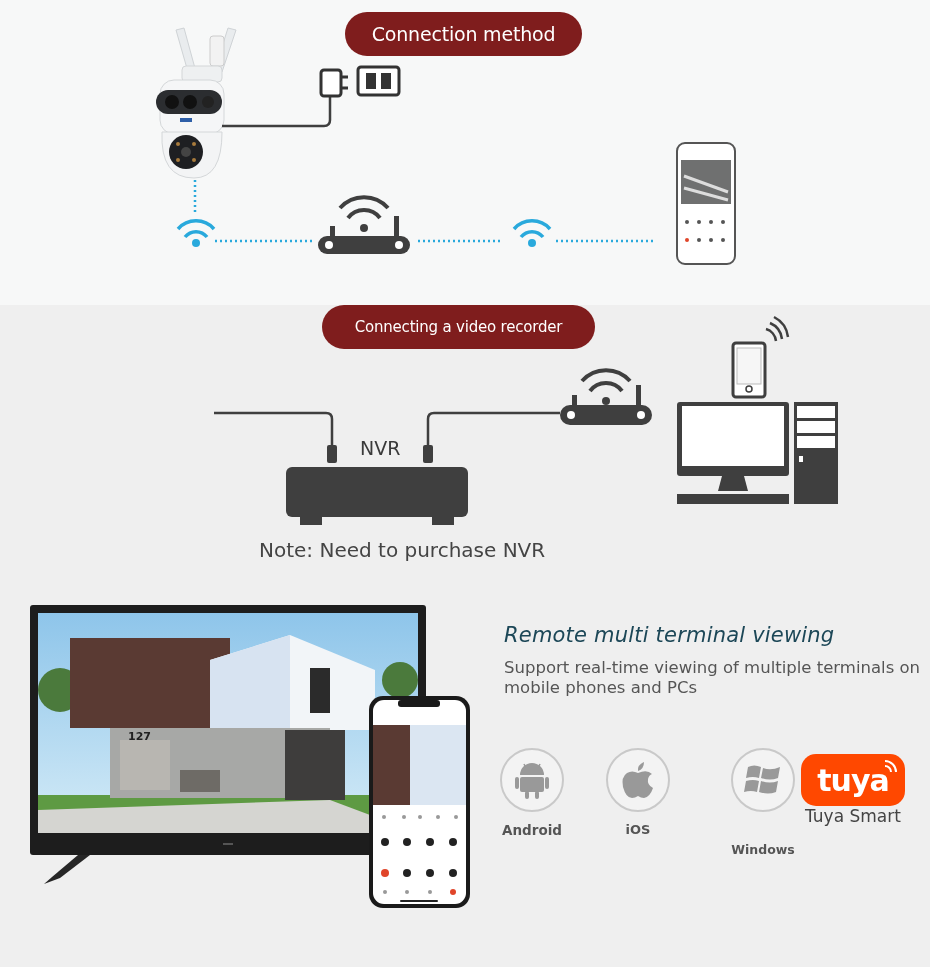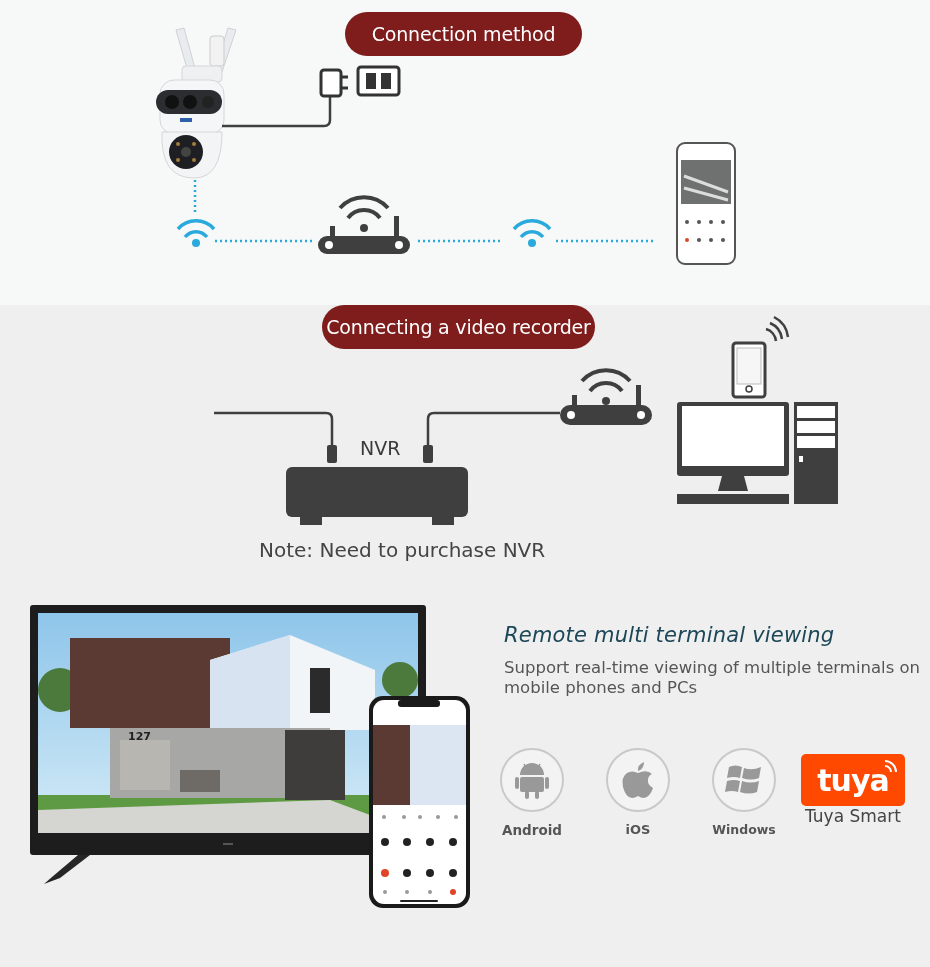--- a/index.html
+++ b/index.html
@@ -5,32 +5,32 @@
   * { box-sizing: border-box; margin: 0; padding: 0; }
   html, body { width: 930px; height: 967px; overflow: hidden; }
   body { font-family: "DejaVu Sans", "Liberation Sans", sans-serif; background: #efefef; position: relative; }
   .abs { position: absolute; }
   .sec-top { left:0; top:0; width:930px; height:305px; background:#f7f8f8; }
   .sec-mid { left:0; top:305px; width:930px; height:275px; background:#efefef; }
   .sec-bot { left:0; top:580px; width:930px; height:387px; background:#efefef; }
 
   .pill { background:#7f1d1d; color:#fff; border-radius:22px; font-size:19px; display:flex; align-items:center; justify-content:center; white-space:nowrap; letter-spacing:-0.2px; }
   .pill-1 { left:345px; top:12px; width:237px; height:44px; }
-  .pill-2 { left:322px; top:305px; width:273px; height:44px; font-size:19px; }
+  .pill-2 { left:322px; top:305px; width:273px; height:44px; font-size:15px; }
 
   .label-nvr { left:360px; top:437px; font-size:19px; color:#3a3a3a; }
   .note { left:259px; top:538px; font-size:20px; color:#444; }
 
   .headline { left:504px; top:623px; font-size:21px; font-weight:normal; font-style:italic; color:#1c4757; letter-spacing:0.2px; }
   .sub { left:504px; top:658px; width:420px; font-size:16.5px; line-height:20px; color:#555; }
 
   .os-item { display:flex; flex-direction:column; align-items:center; }
   .os-circle { width:64px; height:64px; border-radius:50%; border:2px solid #c9c9c9; background:#f3f3f3; display:flex; align-items:center; justify-content:center; }
   .os-label { margin-top:10px; font-size:13.5px; font-weight:bold; color:#555; }
-  .tuya-box { width:104px; height:52px; background:#ff4800; border-radius:5px; display:flex; align-items:center; justify-content:center; color:#fff; font-weight:bold; font-size:30px; position:relative; }
+  .tuya-box { width:104px; height:52px; background:#ff4800; border-radius:15px; display:flex; align-items:center; justify-content:center; color:#fff; font-weight:bold; font-size:30px; position:relative; }
   .tuya-label { margin-top:0; font-size:17px; color:#444; }
 </style>
 </head>
 <body>
 
 <div class="abs sec-top"></div>
 <div class="abs sec-mid"></div>
 <div class="abs sec-bot"></div>
 
 <div class="abs pill pill-1">Connection method</div>
@@ -264,21 +264,21 @@
 <div class="abs os-item" style="left:605px;top:748px;width:66px;">
   <div class="os-circle">
     <svg width="36" height="40" viewBox="0 0 36 40">
       <path d="M24 2 Q24 9 18 11 Q17 5 24 2 Z" fill="#999"></path>
       <path d="M18 13 Q12 10 7 13 Q1 17 3 27 Q6 38 12 38 Q15 38 18 36 Q21 38 24 38 Q30 37 33 28 Q27 25 28 19 Q29 15 32 14 Q27 9 18 13 Z" fill="#999"></path>
     </svg>
   </div>
   <div class="os-label" style="font-weight:bold;font-size:13px">iOS</div>
 </div>
 
-<div class="abs os-item" style="left:711px;top:748px;width:66px;">
+<div class="abs os-item" style="left:730px;top:748px;width:66px;gap:20px;">
   <div class="os-circle">
     <svg width="38" height="34" viewBox="0 0 38 34">
       <path d="M4 4 Q10 1 17 4 L15 15 Q9 13 2 15 Z" fill="#999"></path>
       <path d="M19 5 Q27 8 36 4 L34 15 Q26 18 17 15 Z" fill="#999"></path>
       <path d="M2 18 Q9 16 15 18 L13 29 Q7 27 0 29 Z" fill="#999"></path>
       <path d="M17 18 Q26 21 34 18 L32 29 Q24 32 15 29 Z" fill="#999"></path>
     </svg>
   </div>
   <div class="os-label" style="font-size:12.5px">Windows</div>
 </div>

